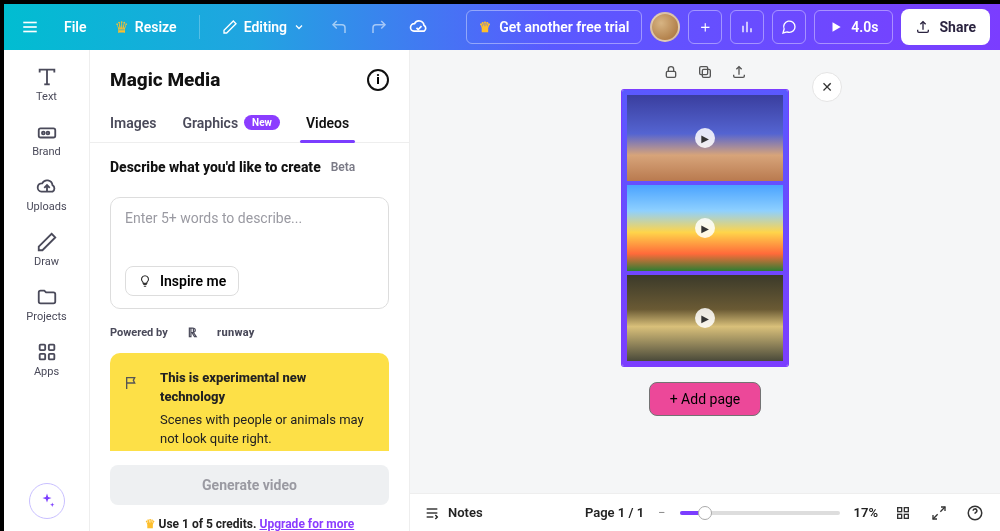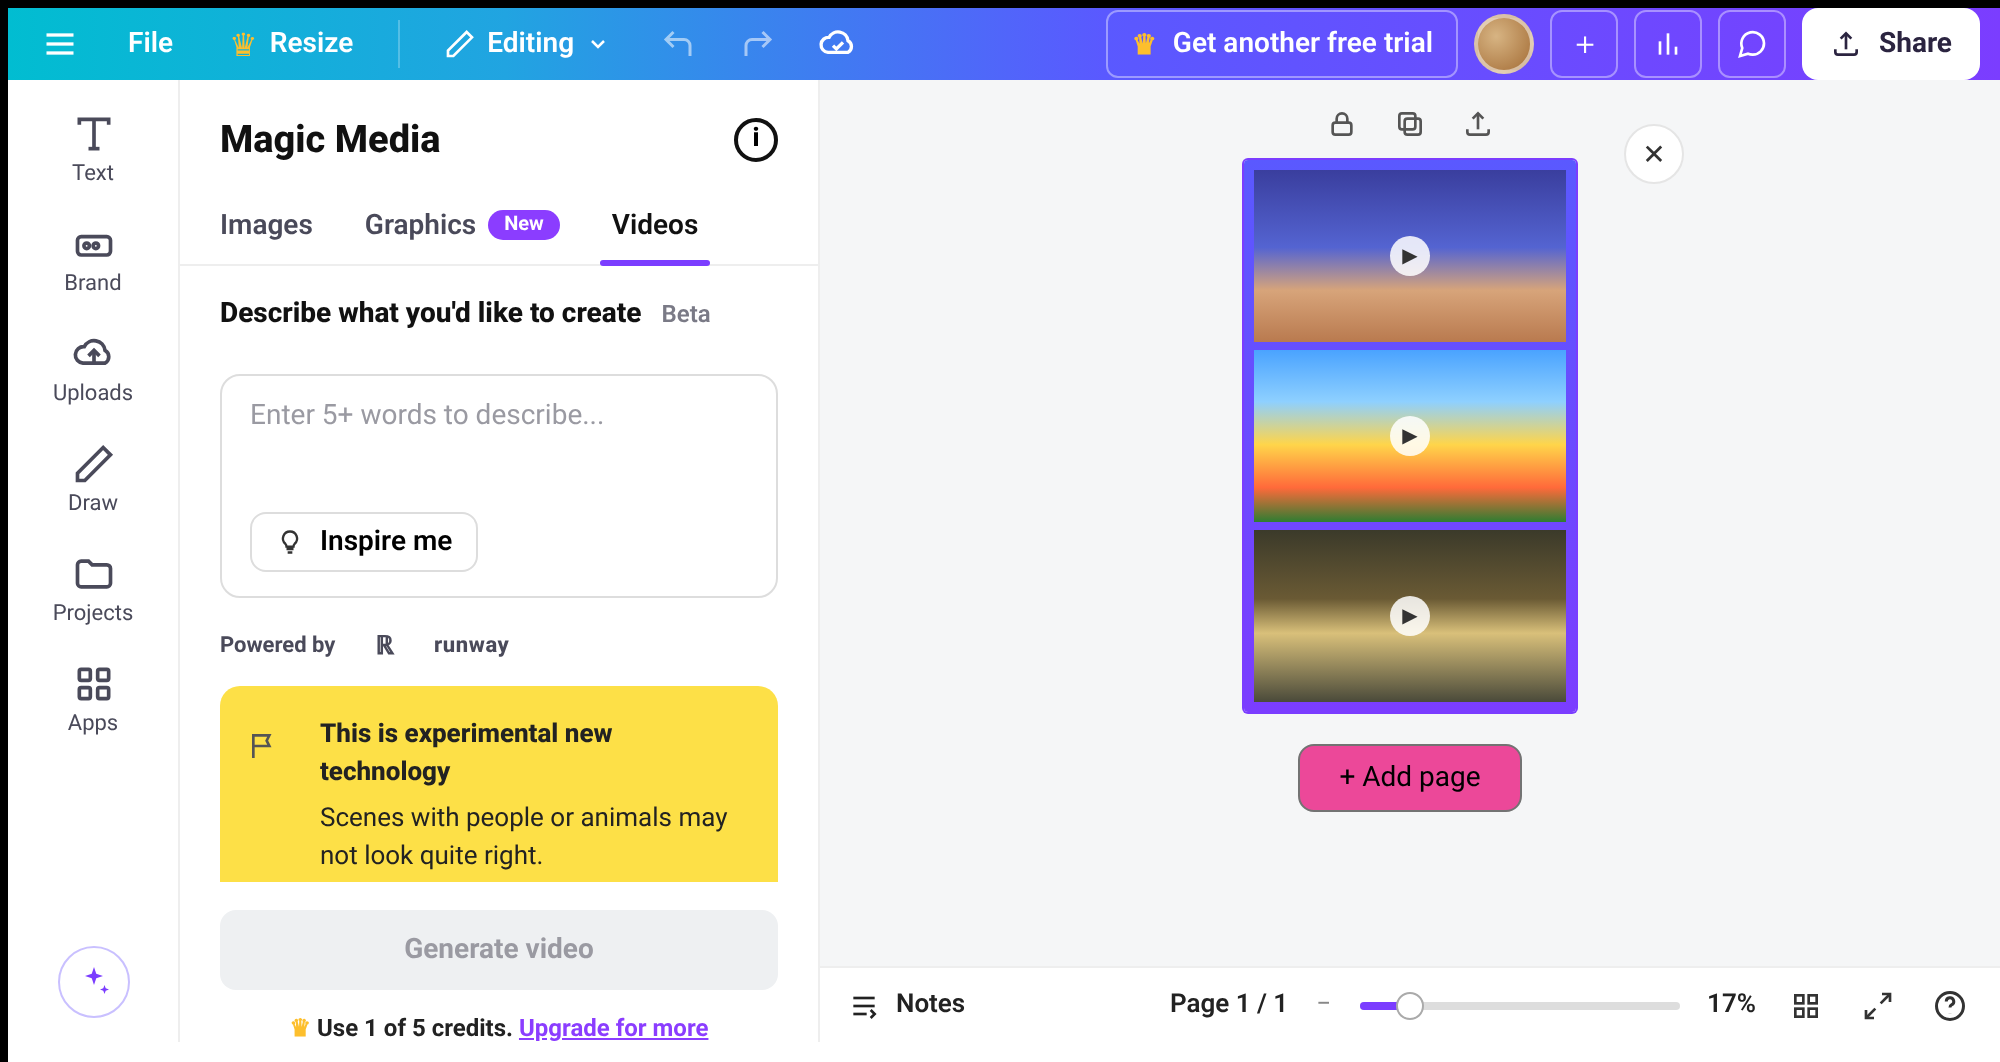--- a/index.html
+++ b/index.html
@@ -1,17 +1,17 @@
 <!DOCTYPE html>
 <html><head>
 <meta charset="utf-8">
 <style>
 * { box-sizing: border-box; margin: 0; padding: 0; font-family: -apple-system, BlinkMacSystemFont, "Segoe UI", Roboto, sans-serif; }
 html, body { width: 1000px; height: 531px; overflow: hidden; background:#fff; border:2px solid #000;}
-.topbar { height: 36px; display:flex; align-items:center; padding: 0 10px; gap:8px; background: linear-gradient(90deg,#01bdd1 0%,#21a4e1 25%,#5a59ff 55%,#7b3dff 100%); color:#fff;}
+.topbar { height: 46px; display:flex; align-items:center; padding: 0 10px; gap:8px; background: linear-gradient(90deg,#01bdd1 0%,#21a4e1 25%,#5a59ff 55%,#7b3dff 100%); color:#fff;}
 .topbar .icon-btn { width:32px; height:32px; display:flex; align-items:center; justify-content:center; border-radius:6px; cursor:pointer;}
 .topbar .lbl { font-size:14px; font-weight:600;}
 .topbar .pill { display:flex; align-items:center; gap:6px; padding:0 10px; height:32px; border-radius:6px;}
 .topbar .divider{ width:1px; height:24px; background:rgba(255,255,255,0.25); margin:0 4px;}
 .topbar .grow{ flex:1;}
 .topbar .outlined{ border:1px solid rgba(255,255,255,0.4); border-radius:6px; height:34px; padding:0 12px; display:flex; align-items:center; gap:8px; font-size:14px; font-weight:600;}
 .topbar .avatar{ width:30px; height:30px; border-radius:50%; background: radial-gradient(circle at 35% 35%, #d7b483, #a46d36); border:2px solid rgba(255,255,255,0.5);}
 .topbar .share-btn{ background:#fff; color:#2b2440; border-radius:8px; height:36px; padding:0 14px; display:flex; align-items:center; gap:8px; font-weight:700; font-size:14px;}
 .crown{ color:#fdbf2d;}
 .body{ display:flex; height:calc(100% - 46px);}
@@ -123,20 +123,26 @@
         <line x1="6" y1="20" x2="6" y2="10"></line>
         <line x1="12" y1="20" x2="12" y2="4"></line>
         <line x1="18" y1="20" x2="18" y2="14"></line>
       </svg>
   </div>
   <div class="icon-btn" style="border:1px solid rgba(255,255,255,0.4); border-radius:6px; width:34px; height:34px;">
     <svg width="16" height="16" viewBox="0 0 24 24" fill="none" stroke="#fff" stroke-width="2">
         <path d="M21 11.5a8.38 8.38 0 0 1-8.5 8.5 8.5 8.5 0 0 1-3.5-.7L3 21l1.7-6A8.5 8.5 0 1 1 21 11.5z"></path>
       </svg>
   </div>
+  <div class="outlined" style="padding:0 14px;">
+    <svg width="14" height="14" viewBox="0 0 24 24" fill="#fff">
+        <polygon points="6 4 20 12 6 20 6 4"></polygon>
+      </svg>
+    <span>4.0s</span>
+  </div>
   <div class="share-btn">
     <svg width="16" height="16" viewBox="0 0 24 24" fill="none" stroke="#2b2440" stroke-width="2">
         <path d="M4 16v2a2 2 0 0 0 2 2h12a2 2 0 0 0 2-2v-2"></path>
         <polyline points="16 8 12 4 8 8"></polyline>
         <line x1="12" y1="4" x2="12" y2="16"></line>
       </svg>
     <span>Share</span>
   </div>
 </div>
 

